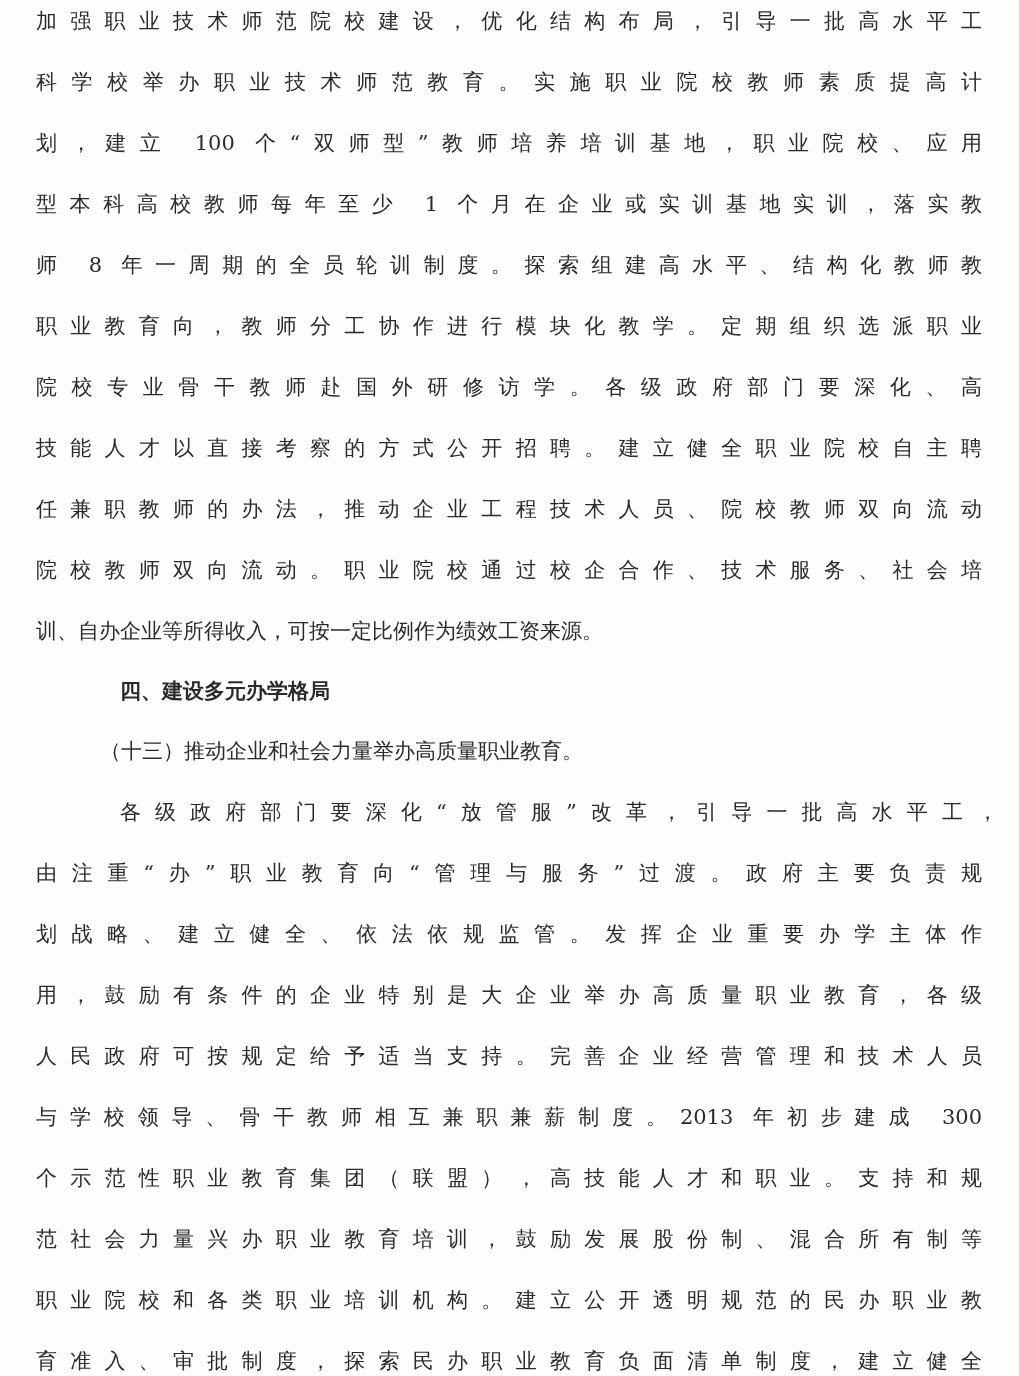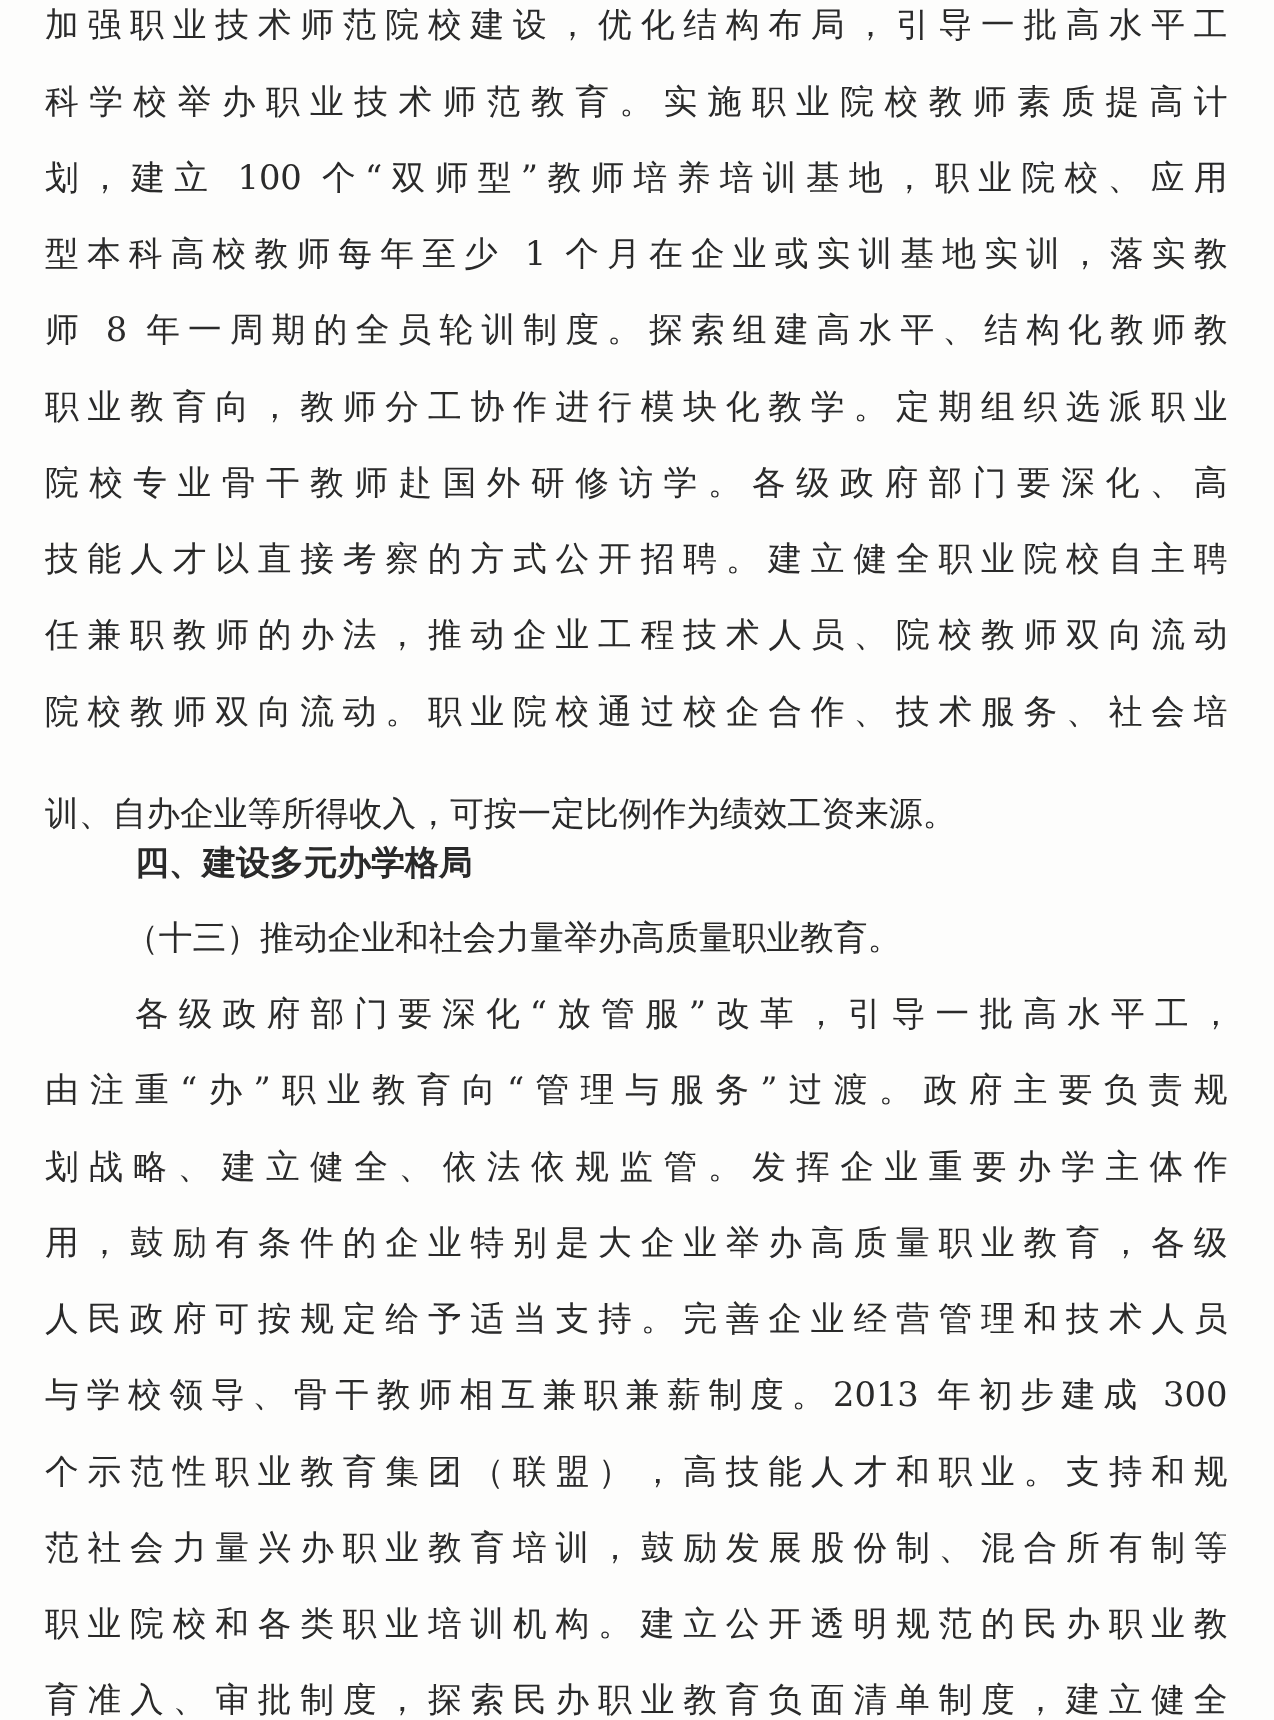--- a/index.html
+++ b/index.html
@@ -1,21 +1,21 @@
 <!DOCTYPE html>
 <html><head>
 <meta charset="utf-8">
 <style>
   html, body { margin:0; padding:0; }
   body { width:1019px; height:1376px; background:#fdfdfc; overflow:hidden; position:relative;
          font-family:"DejaVu Serif","Liberation Serif",serif; color:#2a2a2a; }
   .line { position:absolute; left:36px; width:946px; height:40px; line-height:40px;
-          font-size:27px; white-space:nowrap; text-align:justify; text-align-last:justify; letter-spacing:0; }
-  .line.last { text-align-last:left;margin-top:21px; }
-  .indent { left:108px; width:878px; }
+          font-size:21px; white-space:nowrap; text-align:justify; text-align-last:justify; letter-spacing:0; }
+  .line.last { text-align-last:left; }
+  .indent { left:120px; width:878px; }
   .heading { font-family:"DejaVu Sans","Liberation Sans",sans-serif; font-weight:bold; text-align-last:left; }
   .sub { text-align-last:left; }
 </style>
 </head>
 <body>
 
 <div>
   <div class="line" style="top:1px">加强职业技术师范院校建设，优化结构布局，引导一批高水平工</div>
   <div class="line" style="top:62px">科学校举办职业技术师范教育。实施职业院校教师素质提高计</div>
   <div class="line" style="top:123px">划，建立 100 个“双师型”教师培养培训基地，职业院校、应用</div>

